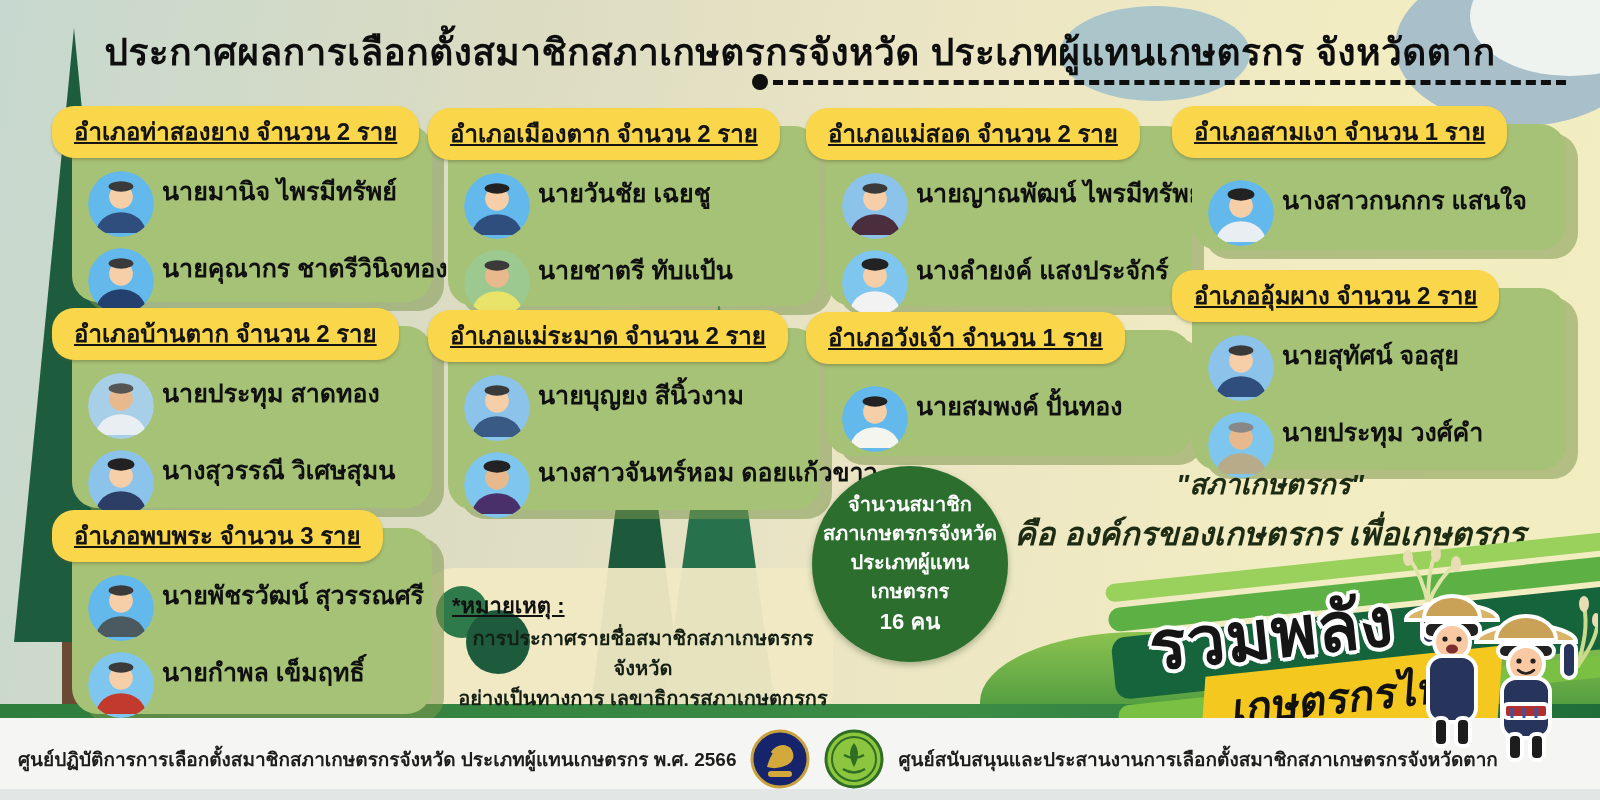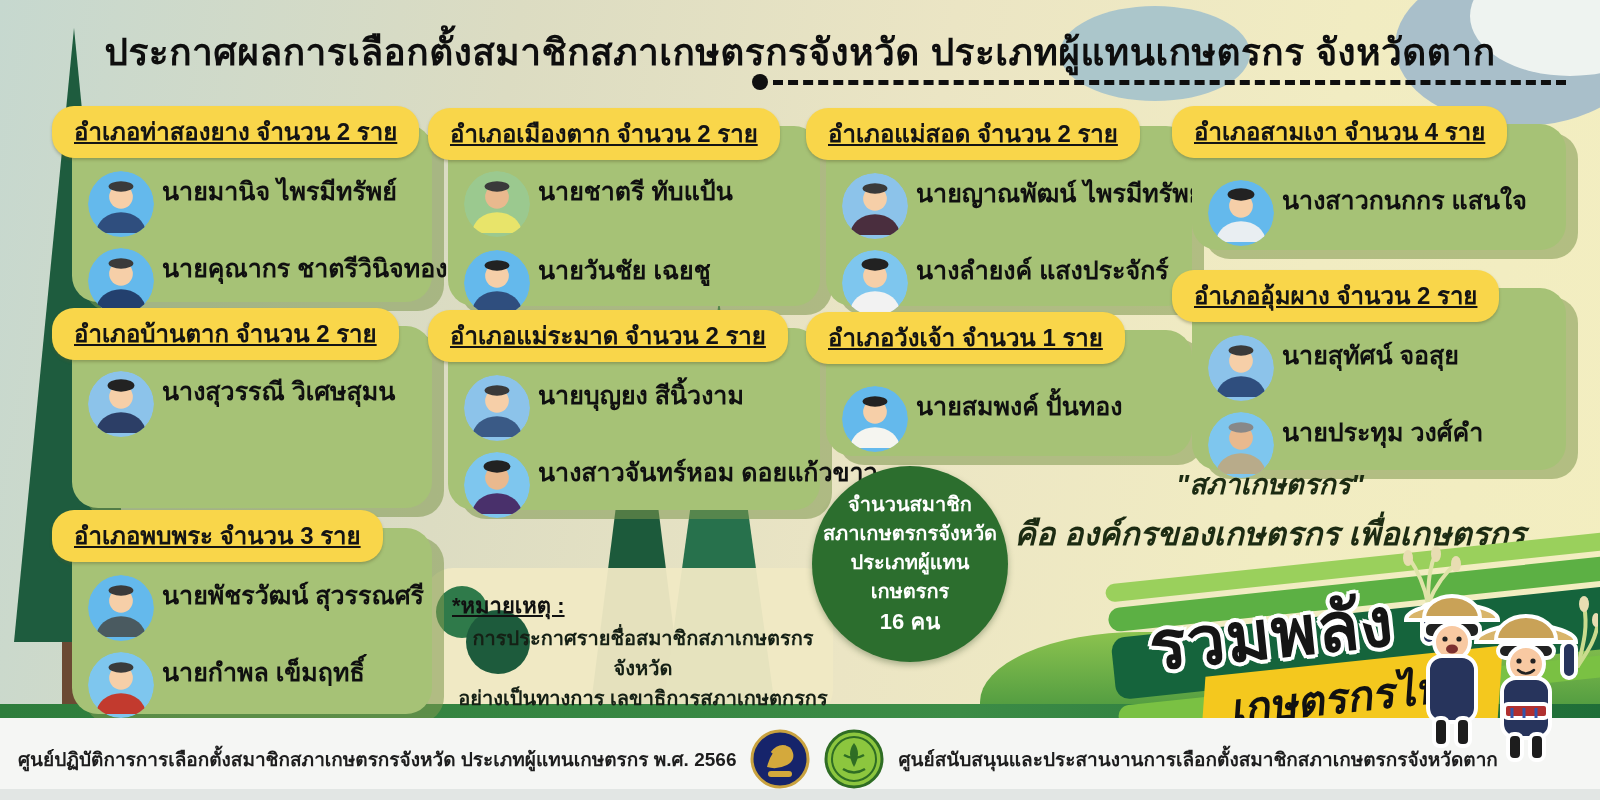--- a/index.html
+++ b/index.html
@@ -116,20 +116,29 @@
             <path d="M8 60 a24 20 0 0 1 48 0 z" fill="#23406e"></path>
             <ellipse cx="32" cy="15" rx="12" ry="5" fill="#3a3a3a"></ellipse>
           </svg></span>
       <span class="mname">นายคุณากร ชาตรีวินิจทอง</span>
     </div>
   </div>
 
   <div class="card" style="left:52px;top:308px;width:380px;--ph:182px">
     <div class="panel"></div>
     <div class="pill"><span>อำเภอบ้านตาก จำนวน  2 ราย</span></div>
+    <div class="row first">
+      <span class="avatar"><svg viewBox="0 0 64 64" width="66" height="66">
+            <circle cx="32" cy="32" r="32" fill="#a8cfe8"></circle>
+            <circle cx="32" cy="25" r="11.5" fill="#e9b98e"></circle>
+            <path d="M8 60 a24 20 0 0 1 48 0 z" fill="#e8eef2"></path>
+            <ellipse cx="32" cy="15" rx="12" ry="5" fill="#555"></ellipse>
+          </svg></span>
+      <span class="mname">นายประทุม สาดทอง</span>
+    </div>
     <div class="row">
       <span class="avatar"><svg viewBox="0 0 64 64" width="66" height="66">
             <circle cx="32" cy="32" r="32" fill="#8cc3ea"></circle>
             <circle cx="32" cy="25" r="11.5" fill="#f6cfa8"></circle>
             <path d="M8 60 a24 20 0 0 1 48 0 z" fill="#2c3e66"></path>
             <ellipse cx="32" cy="14" rx="13" ry="6" fill="#222"></ellipse>
           </svg></span>
       <span class="mname">นางสุวรรณี วิเศษสุมน</span>
     </div>
   </div>
@@ -153,37 +162,37 @@
             <path d="M8 60 a24 20 0 0 1 48 0 z" fill="#c23a2e"></path>
             <ellipse cx="32" cy="15" rx="12" ry="5" fill="#3a3a3a"></ellipse>
           </svg></span>
       <span class="mname">นายกำพล เข็มฤทธิ์</span>
     </div>
   </div>
 
   <div class="card" style="left:428px;top:108px;width:392px;--ph:180px">
     <div class="panel"></div>
     <div class="pill"><span>อำเภอเมืองตาก จำนวน  2 ราย</span></div>
+    <div class="row first">
+      <span class="avatar"><svg viewBox="0 0 64 64" width="66" height="66">
+            <circle cx="32" cy="32" r="32" fill="#64b9ec"></circle>
+            <circle cx="32" cy="25" r="11.5" fill="#f6cfa8"></circle>
+            <path d="M8 60 a24 20 0 0 1 48 0 z" fill="#2f4e7e"></path>
+            <ellipse cx="32" cy="15" rx="12" ry="5" fill="#222"></ellipse>
+          </svg></span>
+      <span class="mname">นายวันชัย เฉยชู</span>
+    </div>
     <div class="row">
       <span class="avatar"><svg viewBox="0 0 64 64" width="66" height="66">
             <circle cx="32" cy="32" r="32" fill="#9bc98f"></circle>
             <circle cx="32" cy="25" r="11.5" fill="#e9b98e"></circle>
             <path d="M8 60 a24 20 0 0 1 48 0 z" fill="#e8e46a"></path>
             <ellipse cx="32" cy="15" rx="12" ry="5" fill="#3a3a3a"></ellipse>
           </svg></span>
       <span class="mname">นายชาตรี ทับแป้น</span>
-    </div>
-    <div class="row first">
-      <span class="avatar"><svg viewBox="0 0 64 64" width="66" height="66">
-            <circle cx="32" cy="32" r="32" fill="#64b9ec"></circle>
-            <circle cx="32" cy="25" r="11.5" fill="#f6cfa8"></circle>
-            <path d="M8 60 a24 20 0 0 1 48 0 z" fill="#2f4e7e"></path>
-            <ellipse cx="32" cy="15" rx="12" ry="5" fill="#222"></ellipse>
-          </svg></span>
-      <span class="mname">นายวันชัย เฉยชู</span>
     </div>
   </div>
 
   <div class="card" style="left:428px;top:310px;width:392px;--ph:182px">
     <div class="panel"></div>
     <div class="pill"><span>อำเภอแม่ระมาด จำนวน  2 ราย</span></div>
     <div class="row first">
       <span class="avatar"><svg viewBox="0 0 64 64" width="66" height="66">
             <circle cx="32" cy="32" r="32" fill="#8cc3ea"></circle>
             <circle cx="32" cy="25" r="11.5" fill="#f6cfa8"></circle>
@@ -250,21 +259,21 @@
 
   <div class="sumcircle">
     <div>จำนวนสมาชิก</div>
     <div>สภาเกษตรกรจังหวัด</div>
     <div>ประเภทผู้แทนเกษตรกร</div>
     <div class="big">16 คน</div>
   </div>
 
   <div class="card" style="left:1172px;top:106px;width:394px;--ph:126px">
     <div class="panel"></div>
-    <div class="pill"><span>อำเภอสามเงา จำนวน  4 ราย</span></div>
+    <div class="pill"><span>อำเภอสามเงา จำนวน  1 ราย</span></div>
     <div class="row solo">
       <span class="avatar"><svg viewBox="0 0 64 64" width="66" height="66">
             <circle cx="32" cy="32" r="32" fill="#64b9ec"></circle>
             <circle cx="32" cy="25" r="11.5" fill="#f6cfa8"></circle>
             <path d="M8 60 a24 20 0 0 1 48 0 z" fill="#e9eef2"></path>
             <ellipse cx="32" cy="14" rx="13" ry="6" fill="#222"></ellipse>
           </svg></span>
       <span class="mname">นางสาวกนกกร แสนใจ</span>
     </div>
   </div>

